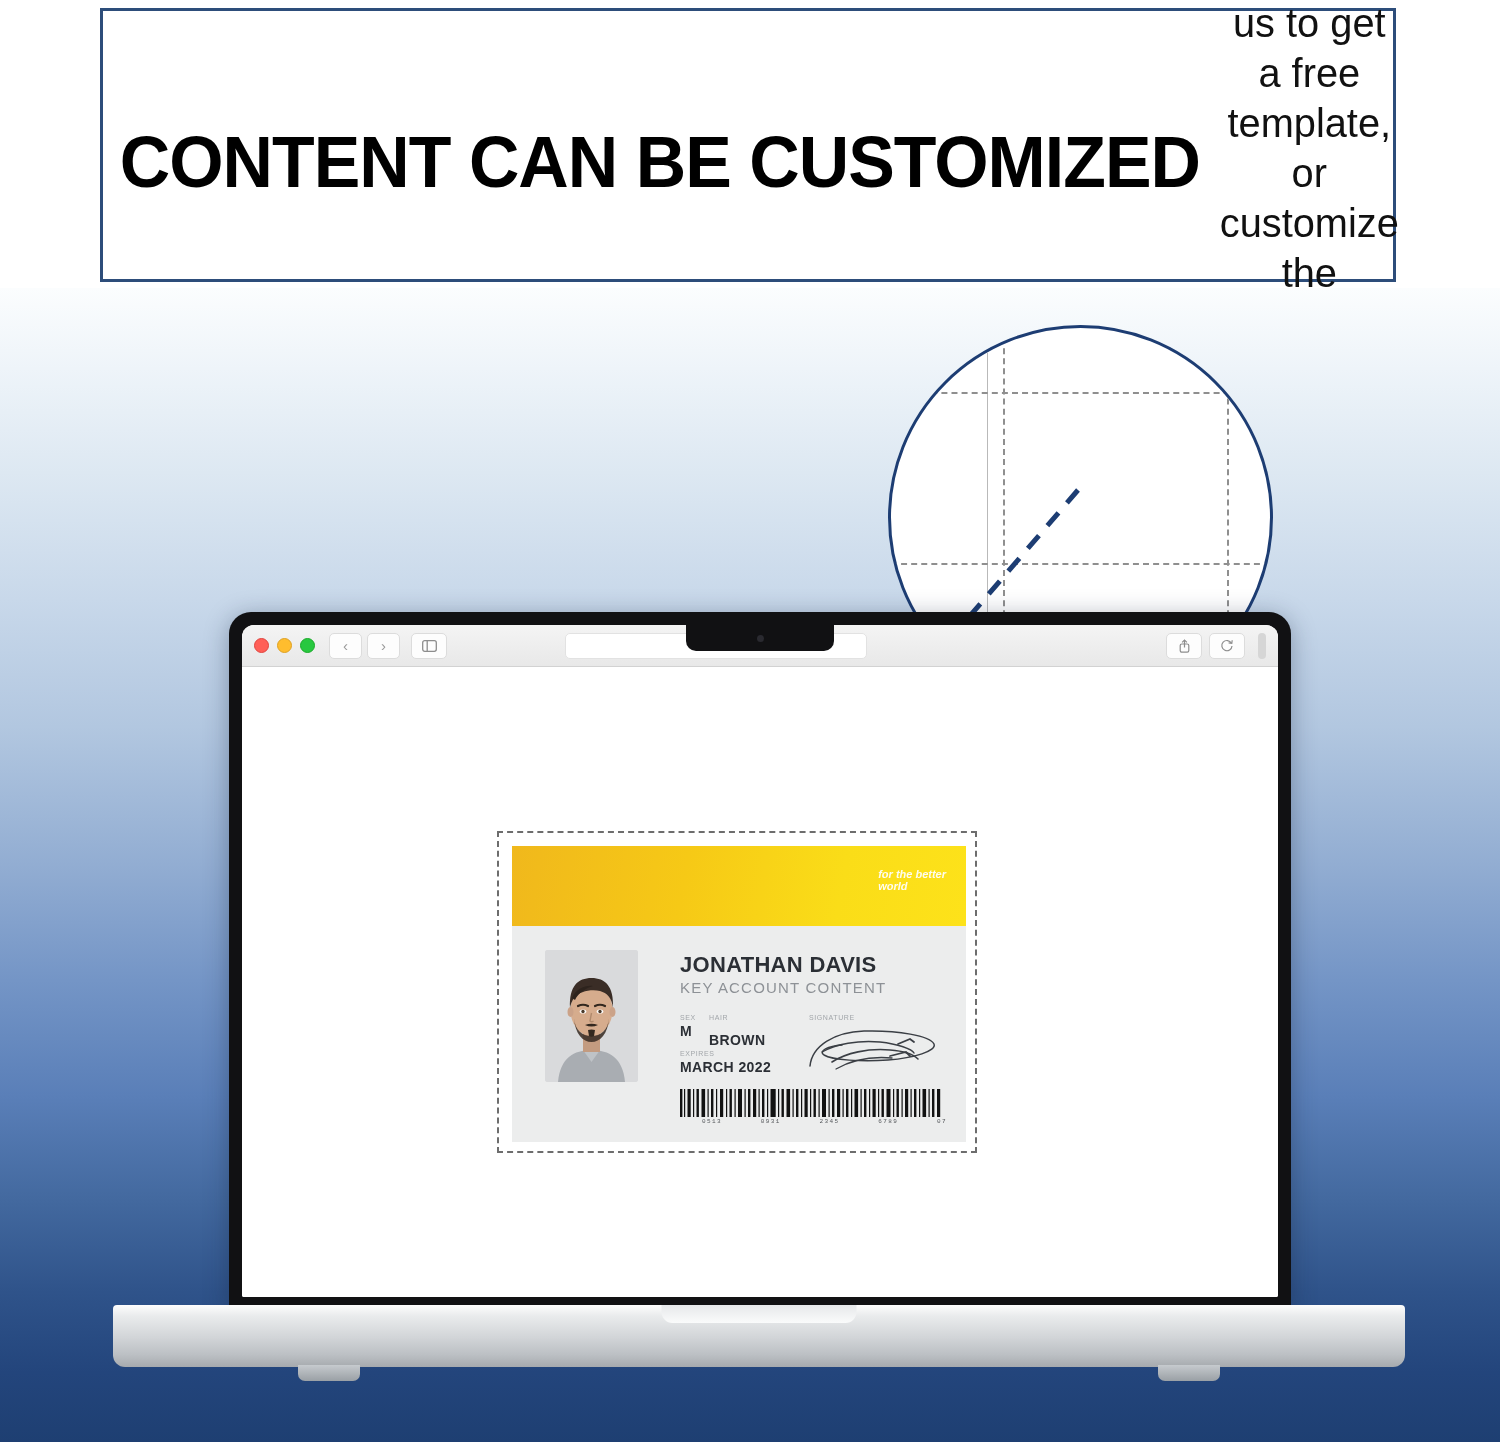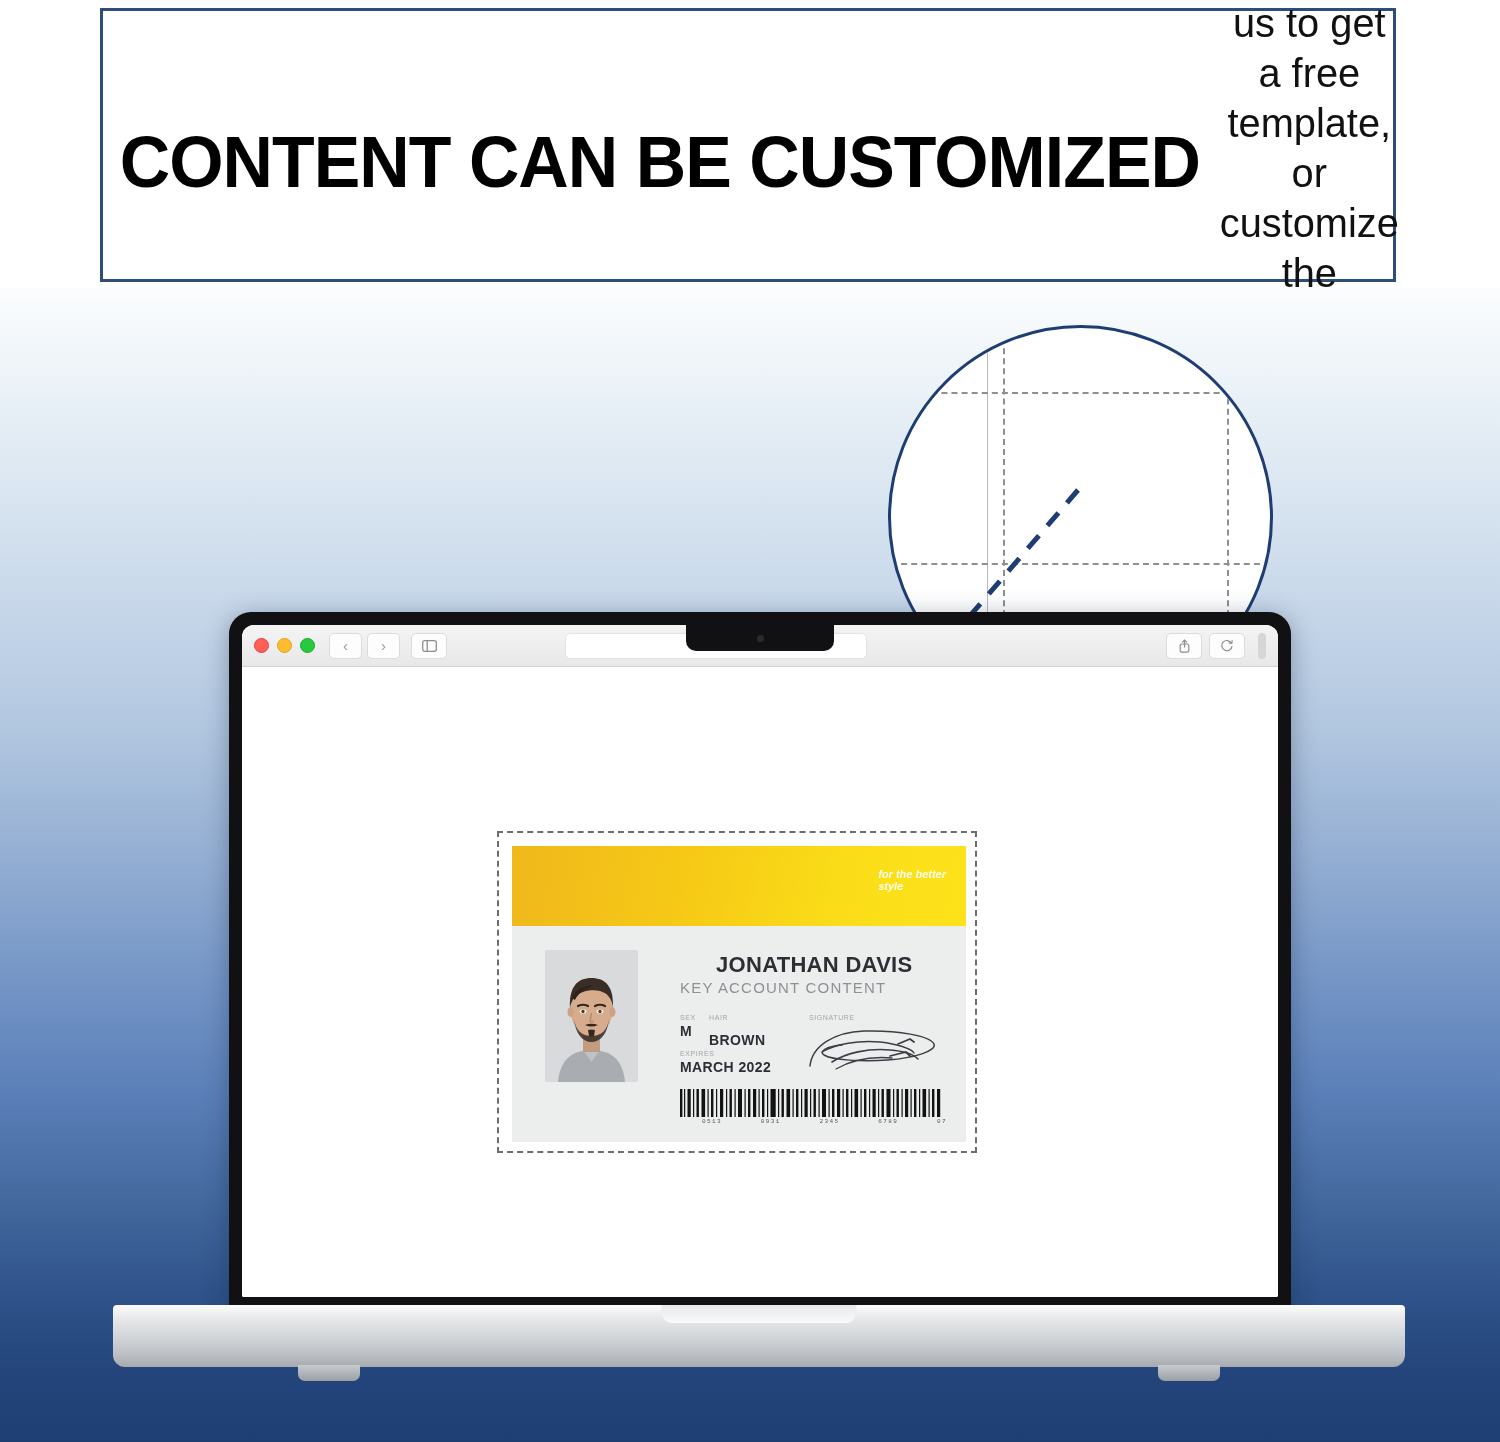--- a/index.html
+++ b/index.html
@@ -198,21 +198,20 @@
     background:#eceded;
   }
   .photo{
     position:absolute;left:33px;top:24px;width:93px;height:132px;
     background:#d7d8da;border-radius:3px;overflow:hidden;
   }
   .name{
     position:absolute;left:168px;top:26px;
     font-size:22px;font-weight:bold;color:#2b2f35;letter-spacing:0.3px;
     white-space:nowrap;
-    margin-left:36px;
   }
   .role{
     position:absolute;left:168px;top:53px;
     font-size:15px;color:#8d9196;letter-spacing:1.2px;
     white-space:nowrap;
   }
   .fl{position:absolute;font-size:7px;color:#a2a6aa;letter-spacing:0.6px;}
   .fv{position:absolute;font-size:14px;font-weight:bold;color:#2b2f35;letter-spacing:0.4px;}
   .lbl-sex{left:168px;top:88px;}
   .val-sex{left:168px;top:97px;}
@@ -305,21 +304,21 @@
     </div>
   </div>
 </div>
 
 <div class="card-crop">
   <div class="card">
 
     <div class="card-banner">
       <div class="tagline">
         <div>for the better</div>
-        <div>style</div>
+        <div>world</div>
       </div>
     </div>
 
     <div class="card-body">
 
       <div class="photo">
         <svg width="93" height="132" viewBox="0 0 93 132">
           <rect width="93" height="132" fill="#d9dadc"></rect>
 
           <path d="M13 132 C15 108 29 100 46.5 100 C64 100 78 108 80 132 Z" fill="#a9adb2"></path>

